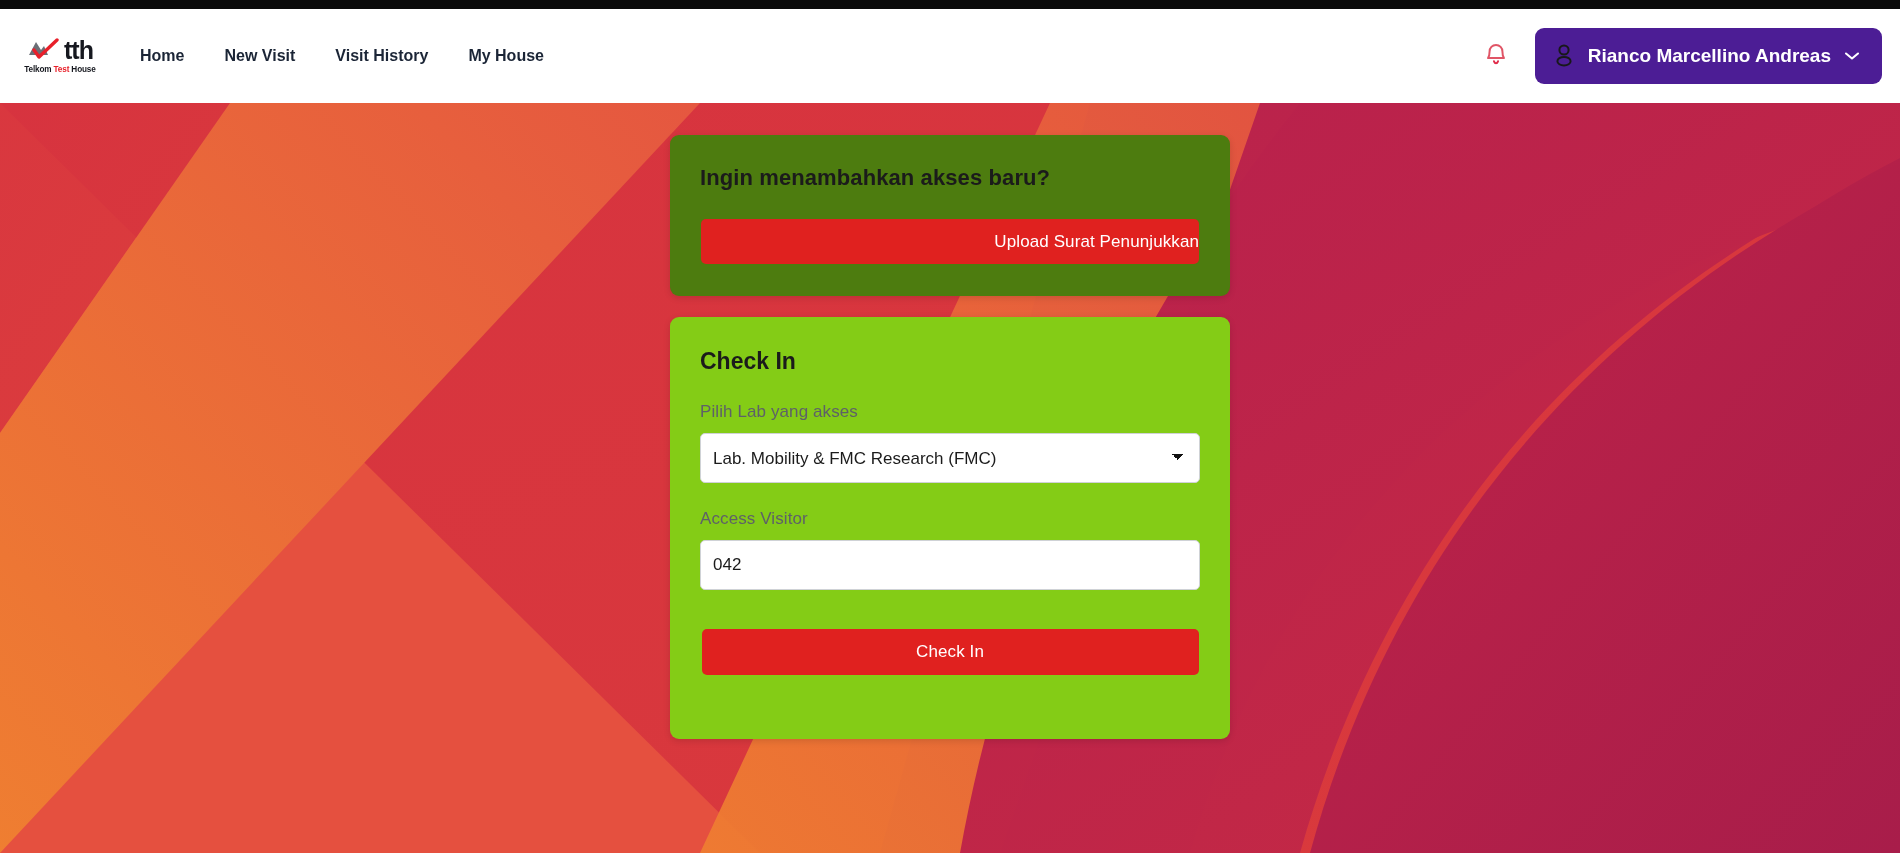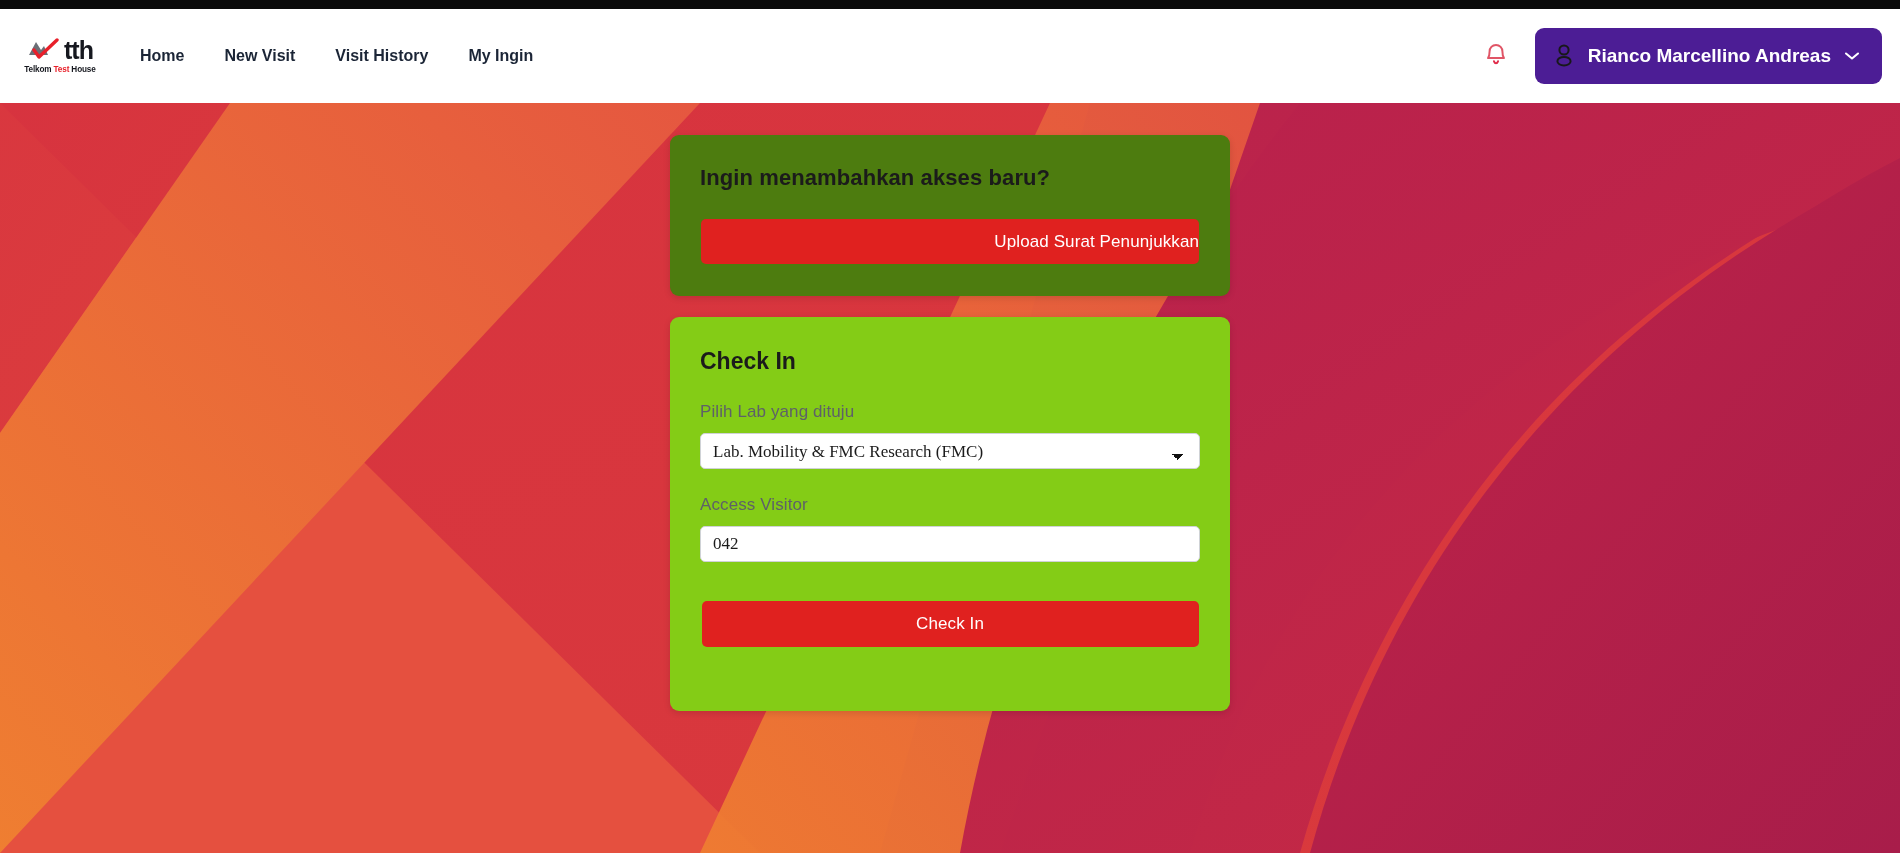--- a/index.html
+++ b/index.html
@@ -187,28 +187,28 @@
   .field-label {
     display: block;
     font-size: 17px;
     color: #5e6168;
     margin-bottom: 11px;
     letter-spacing: 0.1px;
   }
   .field-control {
     display: block;
     width: 100%;
-    height: 36px;
+    height: 50px;
     border: 1px solid #cfd2d6;
     border-radius: 5px;
     background: #ffffff;
     font-size: 17px;
     color: #1b1b1b;
     padding: 0 12px;
-    font-family: Liberation Serif, serif;
+    font-family: Liberation Sans, sans-serif;
     outline: none;
   }
   select.field-control {
     appearance: none;
     -webkit-appearance: none;
     background-image:
       linear-gradient(45deg, transparent 50%, #111 50%),
       linear-gradient(135deg, #111 50%, transparent 50%);
     background-position:
       calc(100% - 21px) 20px,
@@ -240,21 +240,21 @@
         </span>
         <span class="brand-word">tth</span>
       </span>
       <span class="brand-sub"><span>Telkom </span><span class="hl">Test</span><span> House</span></span>
     </a>
 
     <div class="nav-links">
       <a class="nav-link">Home</a>
       <a class="nav-link">New Visit</a>
       <a class="nav-link">Visit History</a>
-      <a class="nav-link">My Ingin</a>
+      <a class="nav-link">My House</a>
     </div>
 
     <div class="nav-right">
 
       <button class="bell-btn">
         <span>
           <svg width="24" height="26" viewBox="0 0 24 26">
             <path d="M12 3 C8.2 3 5.6 5.8 5.6 9.3 C5.6 14 4 16 4 16 L20 16 C20 16 18.4 14 18.4 9.3 C18.4 5.8 15.8 3 12 3 Z" fill="none" stroke="#e05566" stroke-width="2" stroke-linejoin="round"></path>
             <path d="M10 19.3 C10.5 20.6 11.2 21.2 12 21.2 C12.8 21.2 13.5 20.6 14 19.3" fill="none" stroke="#e02c4a" stroke-width="2" stroke-linecap="round"></path>
           </svg>
@@ -318,21 +318,21 @@
   <div class="center-col">
 
     <section class="card card-access">
       <h2 class="access-title">Ingin menambahkan akses baru?</h2>
       <button class="btn-primary">Upload Surat Penunjukkan</button>
     </section>
 
     <section class="card card-checkin">
       <h2 class="checkin-title">Check In</h2>
 
-      <label class="field-label">Pilih Lab yang dituju</label>
+      <label class="field-label">Pilih Lab yang akses</label>
       <select class="field-control">
         <option>Lab. Mobility &amp; FMC Research (FMC)</option>
       </select>
 
       <div class="field-gap"></div>
 
       <label class="field-label">Access Visitor</label>
       <input class="field-control" type="text" value="042" style="">
 
       <div class="btn-gap"></div>

